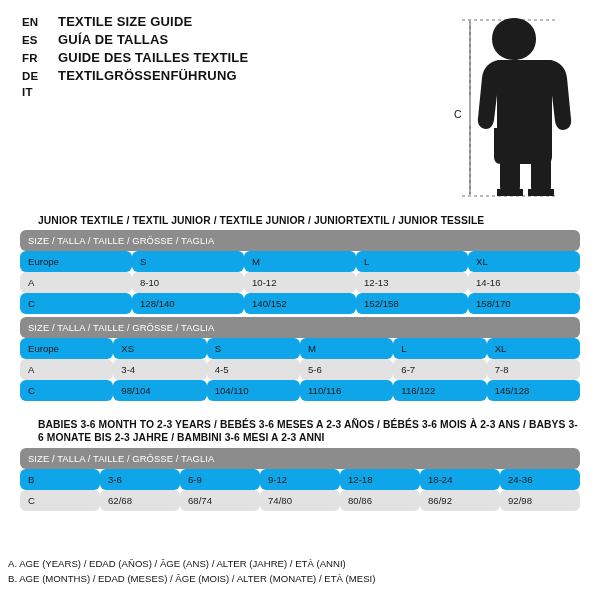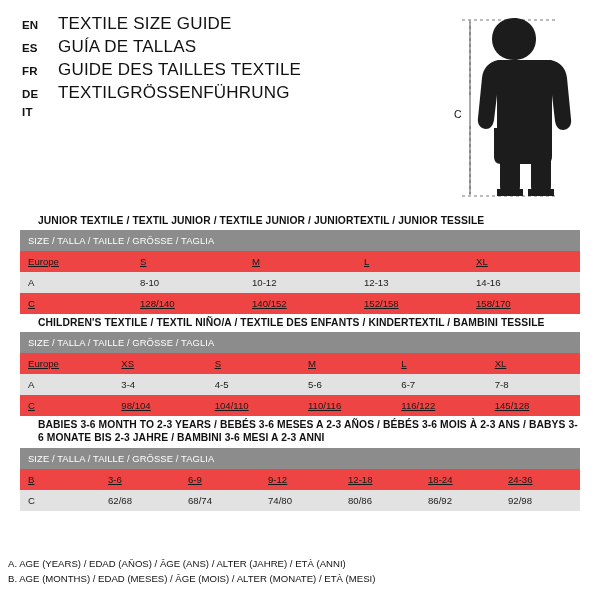--- a/index.html
+++ b/index.html
@@ -35,22 +35,22 @@
     margin-bottom: 3px;
   }
   .lang-code {
     width: 36px;
     font-size: 11.5px;
     font-weight: 700;
     letter-spacing: 0.2px;
     color: #111;
   }
   .lang-title {
-    font-size: 17px;
-    font-weight: 400;
+    font-size: 13px;
+    font-weight: 700;
     letter-spacing: 0.2px;
     color: #111;
     text-transform: uppercase;
   }
 
   
   .figure-area {
     position: absolute;
     top: 8px;
     left: 440px;
@@ -87,30 +87,31 @@
     width: 560px;
     border-collapse: collapse;
     table-layout: fixed;
     font-size: 9.6px;
   }
   table.size-table td {
     padding: 4px 0 4px 8px;
     color: #1a1a1a;
     vertical-align: middle;
     height: 13px;
+    border-radius: 6px;
   }
   tr.head-row td {
     background: #8c8c8c;
     color: #ffffff;
     font-size: 9.4px;
     font-weight: 400;
     letter-spacing: 0.1px;
   }
   tr.shade td { background: #e2e2e2; }
-  tr.plain td { background: #ef4444; text-decoration: underline; }
+  tr.plain td { background: #0ea5e9; }
   .col-label { width: 62px; }
 
   
   .legend {
     position: absolute;
     left: 8px;
     bottom: 14px;
     width: 560px;
     font-size: 9.6px;
     line-height: 14.5px;
@@ -201,21 +202,20 @@
         <td>128/140</td>
         <td>140/152</td>
         <td>152/158</td>
         <td>158/170</td>
       </tr>
     </tbody>
       </table>
   </div>
 
   <div class="section" style="top: 317px;">
-    <div class="section-title">CHILDREN'S TEXTILE / TEXTIL NIÑO/A / TEXTILE DES ENFANTS / KINDERTEXTIL / BAMBINI TESSILE</div>
     <table class="size-table">
       <tbody>
           <tr class="head-row">
         <td colspan="6">SIZE / TALLA / TAILLE / GRÖSSE / TAGLIA</td>
       </tr>
       <tr class="plain">
         <td class="col-label">Europe</td>
         <td>XS</td>
         <td>S</td>
         <td>M</td>

